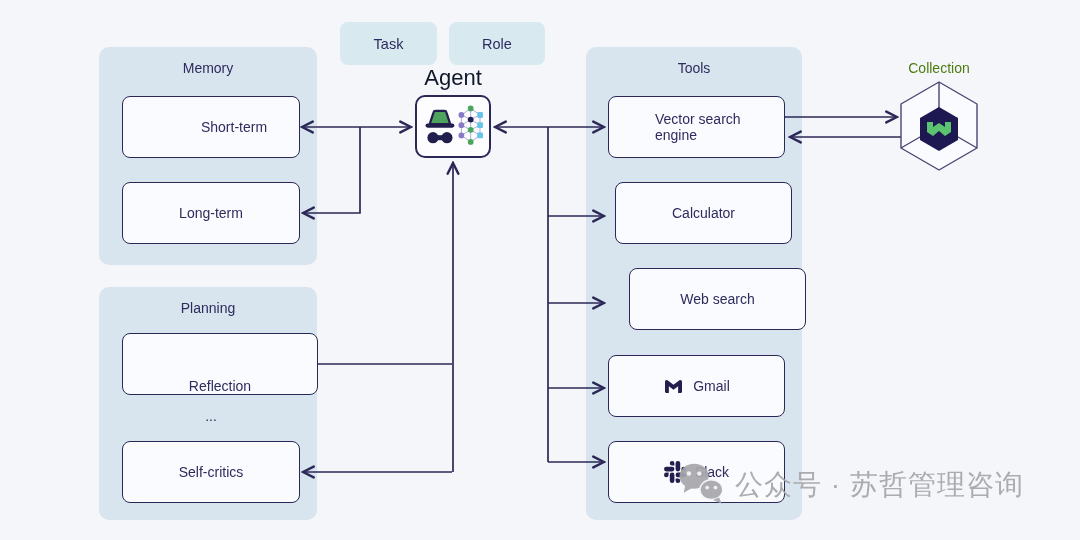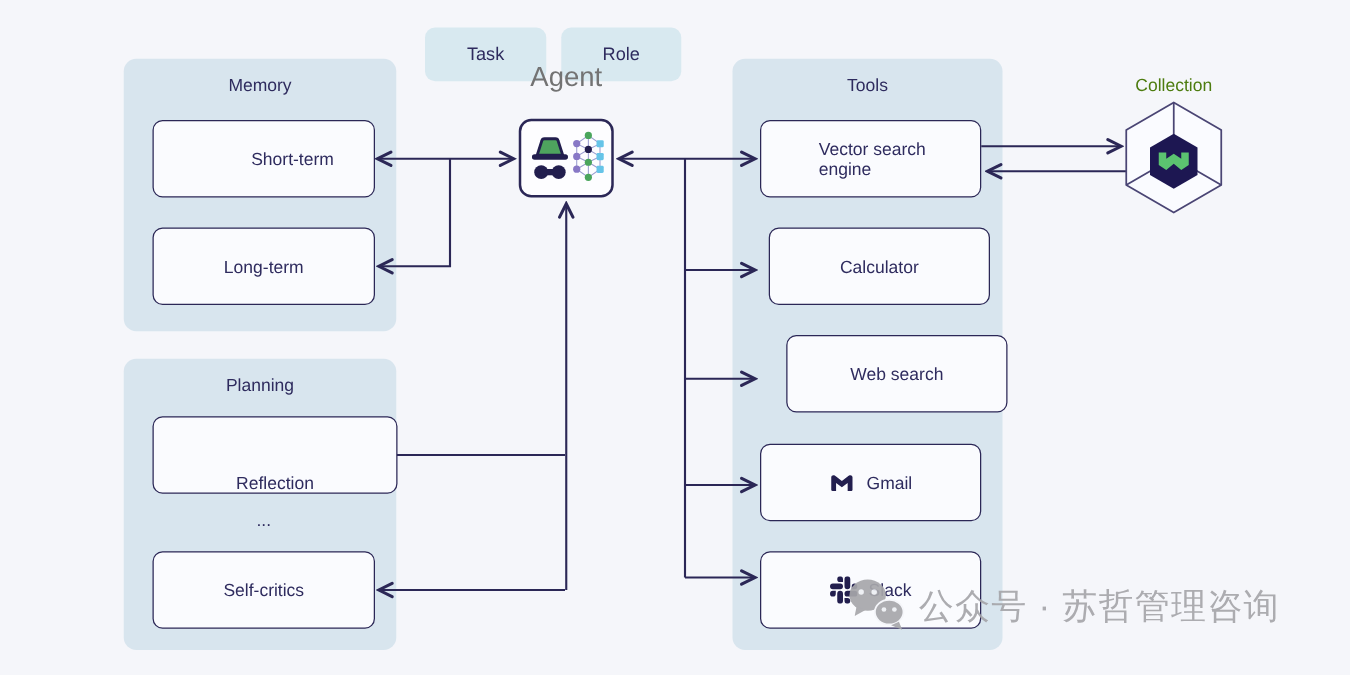--- a/index.html
+++ b/index.html
@@ -12,22 +12,22 @@
   .panel{position:absolute; background:#d8e5ee; border-radius:10px; z-index:0;}
   .panel-title{position:absolute; top:13px; left:0; width:100%; text-align:center;
     font-size:14px; color:#2e2b5e; z-index:1;}
   .wires{position:absolute; left:0; top:0; z-index:1; pointer-events:none;}
   .node{position:absolute; height:62px; background:#fafbfe; border:1.5px solid #2b2756;
     border-radius:8px; box-sizing:border-box; display:flex; align-items:center;
     justify-content:center; gap:9px; font-size:14px; color:#2e2b5e; z-index:2;}
   .chip{position:absolute; top:22px; height:43px; background:#d8e9f0; border-radius:8px;
     display:flex; align-items:center; justify-content:center; font-size:14.5px;
     color:#2e2b5e; z-index:2;}
-  .agent-label{position:absolute; left:393px; top:49px; width:120px; text-align:center;
-    font-size:22px; color:#737373; z-index:2;}
+  .agent-label{position:absolute; left:393px; top:65px; width:120px; text-align:center;
+    font-size:22px; color:#0f172a; z-index:2;}
   .agent-box{position:absolute; left:415px; top:95px; width:76px; height:63px;
     background:#fdfdff; border:2px solid #2b2756; border-radius:10px; box-sizing:border-box;
     display:flex; align-items:center; justify-content:center; z-index:2;}
   .collection-label{position:absolute; left:884px; top:60px; width:110px; text-align:center;
     font-size:14px; color:#4d7c0f; z-index:2;}
   .dots{position:absolute; left:122px; top:408px; width:178px; text-align:center;
     font-size:14px; color:#2e2b5e; z-index:2;}
   .watermark{position:absolute; left:678px; top:462px; display:flex; align-items:center;
     gap:7px; z-index:5; opacity:.92;}
   .watermark-text{font-size:28px; color:#a6a6aa; letter-spacing:1px; white-space:nowrap;}

